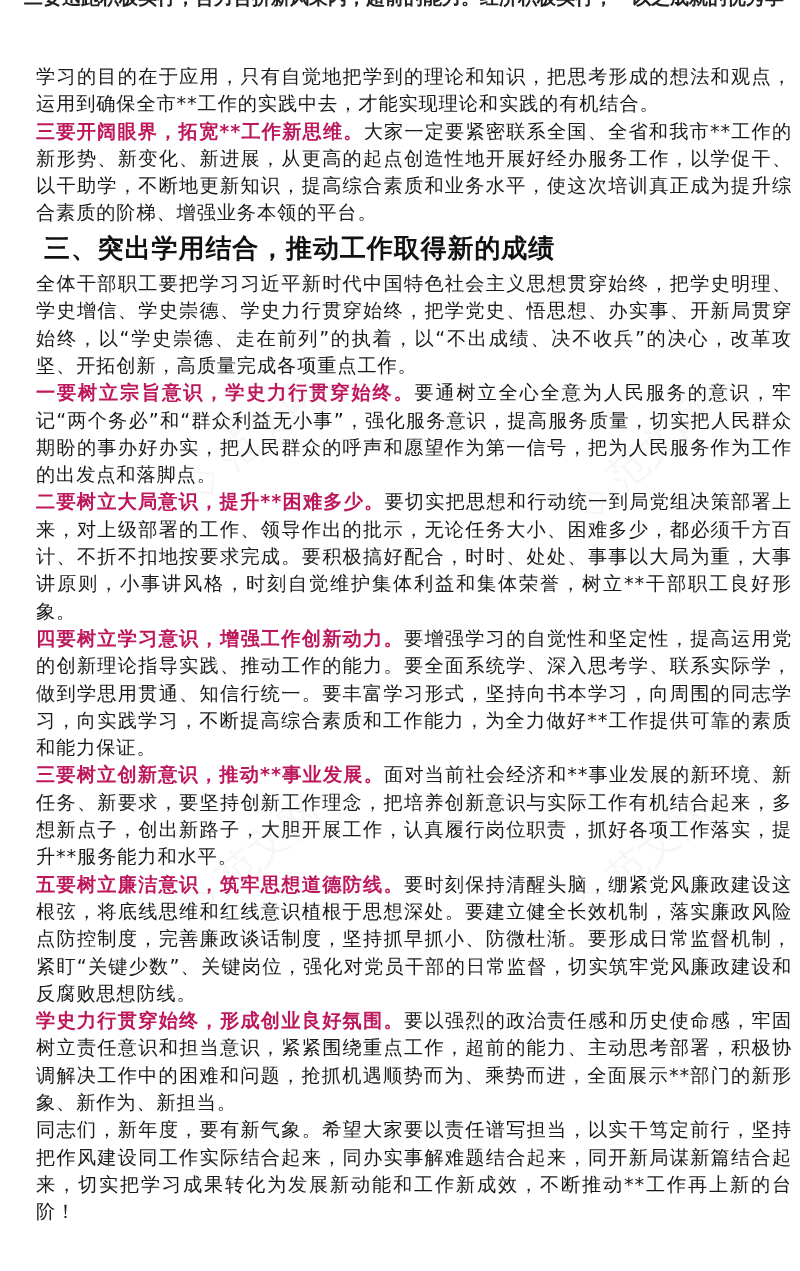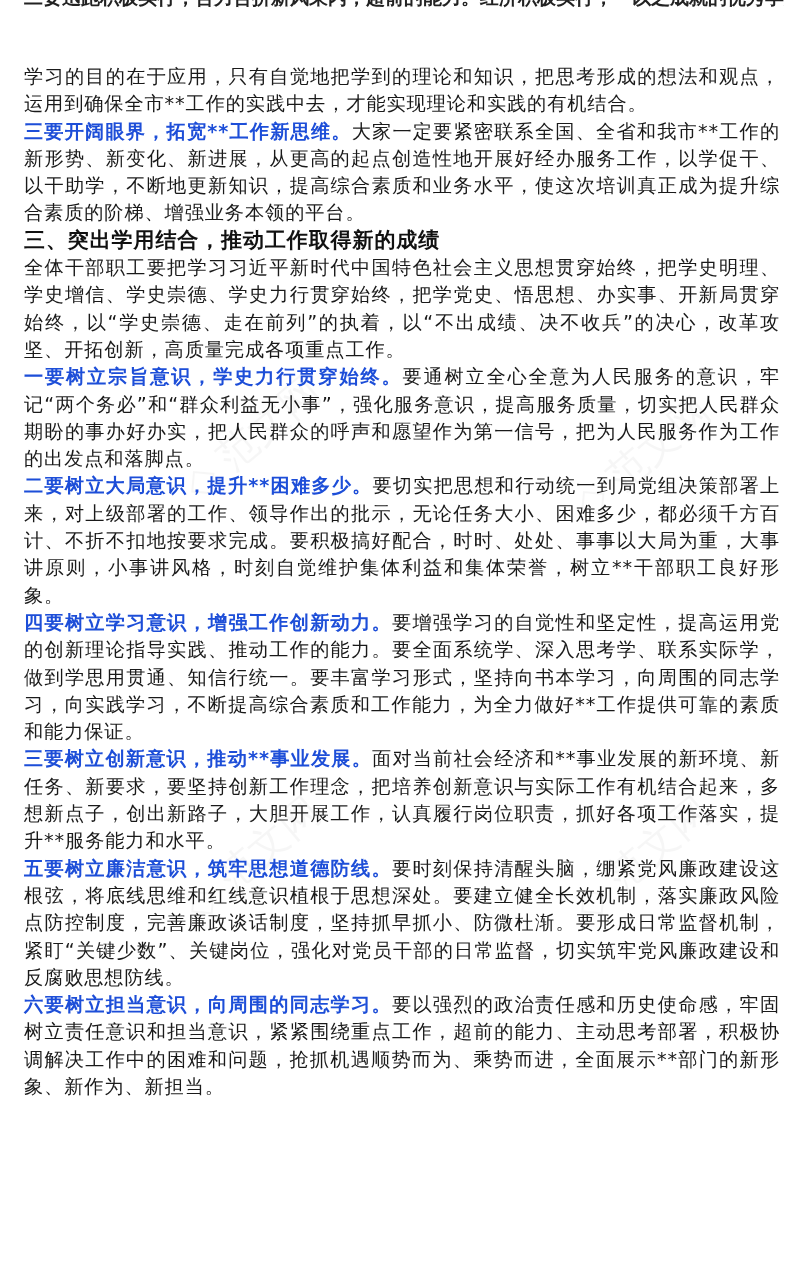--- a/index.html
+++ b/index.html
@@ -23,39 +23,39 @@
     height: 22px;
     font-size: 19px;
     font-weight: bold;
     line-height: 22px;
     white-space: nowrap;
     overflow: hidden;
     color: #222;
   }
   .doc {
     position: absolute;
-    left: 24px;
+    left: 36px;
     top: 63px;
     width: 756px;
   }
   .para {
     margin: 0;
     font-size: 19.2px;
     line-height: 27.3px;
     letter-spacing: 0.9px;
     text-align: justify;
     word-break: break-all;
   }
   .para .lead {
     font-weight: bold;
-    color: #1d4ed8;
+    color: #be185d;
   }
   .heading {
-    margin: 0;
-    font-size: 21px;
+    margin: 8px;
+    font-size: 26px;
     line-height: 27.3px;
     font-weight: bold;
     letter-spacing: 0.9px;
     color: #111;
   }
   .watermark {
     position: absolute;
     font-size: 40px;
     color: rgba(0,0,0,0.035);
     transform: rotate(-40deg);
@@ -93,15 +93,18 @@
   <p class="para">
     <span class="lead">四要树立学习意识，增强工作创新动力。</span><span>要增强学习的自觉性和坚定性，提高运用党的创新理论指导实践、推动工作的能力。要全面系统学、深入思考学、联系实际学，做到学思用贯通、知信行统一。要丰富学习形式，坚持向书本学习，向周围的同志学习，向实践学习，不断提高综合素质和工作能力，为全力做好**工作提供可靠的素质和能力保证。</span>
   </p>
   <p class="para">
     <span class="lead">三要树立创新意识，推动**事业发展。</span><span>面对当前社会经济和**事业发展的新环境、新任务、新要求，要坚持创新工作理念，把培养创新意识与实际工作有机结合起来，多想新点子，创出新路子，大胆开展工作，认真履行岗位职责，抓好各项工作落实，提升**服务能力和水平。</span>
   </p>
   <p class="para">
     <span class="lead">五要树立廉洁意识，筑牢思想道德防线。</span><span>要时刻保持清醒头脑，绷紧党风廉政建设这根弦，将底线思维和红线意识植根于思想深处。要建立健全长效机制，落实廉政风险点防控制度，完善廉政谈话制度，坚持抓早抓小、防微杜渐。要形成日常监督机制，紧盯“关键少数”、关键岗位，强化对党员干部的日常监督，切实筑牢党风廉政建设和反腐败思想防线。</span>
   </p>
   <p class="para">
-    <span class="lead">六要树立担当意识，向周围的同志学习。</span><span>要以强烈的政治责任感和历史使命感，牢固树立责任意识和担当意识，紧紧围绕重点工作，超前的能力、主动思考部署，积极协调解决工作中的困难和问题，抢抓机遇顺势而为、乘势而进，全面展示**部门的新形象、新作为、新担当。</span>
+    <span class="lead">学史力行贯穿始终，形成创业良好氛围。</span><span>要以强烈的政治责任感和历史使命感，牢固树立责任意识和担当意识，紧紧围绕重点工作，超前的能力、主动思考部署，积极协调解决工作中的困难和问题，抢抓机遇顺势而为、乘势而进，全面展示**部门的新形象、新作为、新担当。</span>
+  </p>
+  <p class="para">
+    <span class="lead"></span><span>同志们，新年度，要有新气象。希望大家要以责任谱写担当，以实干笃定前行，坚持把作风建设同工作实际结合起来，同办实事解难题结合起来，同开新局谋新篇结合起来，切实把学习成果转化为发展新动能和工作新成效，不断推动**工作再上新的台阶！</span>
   </p>
 </div>
 
 </body></html>

